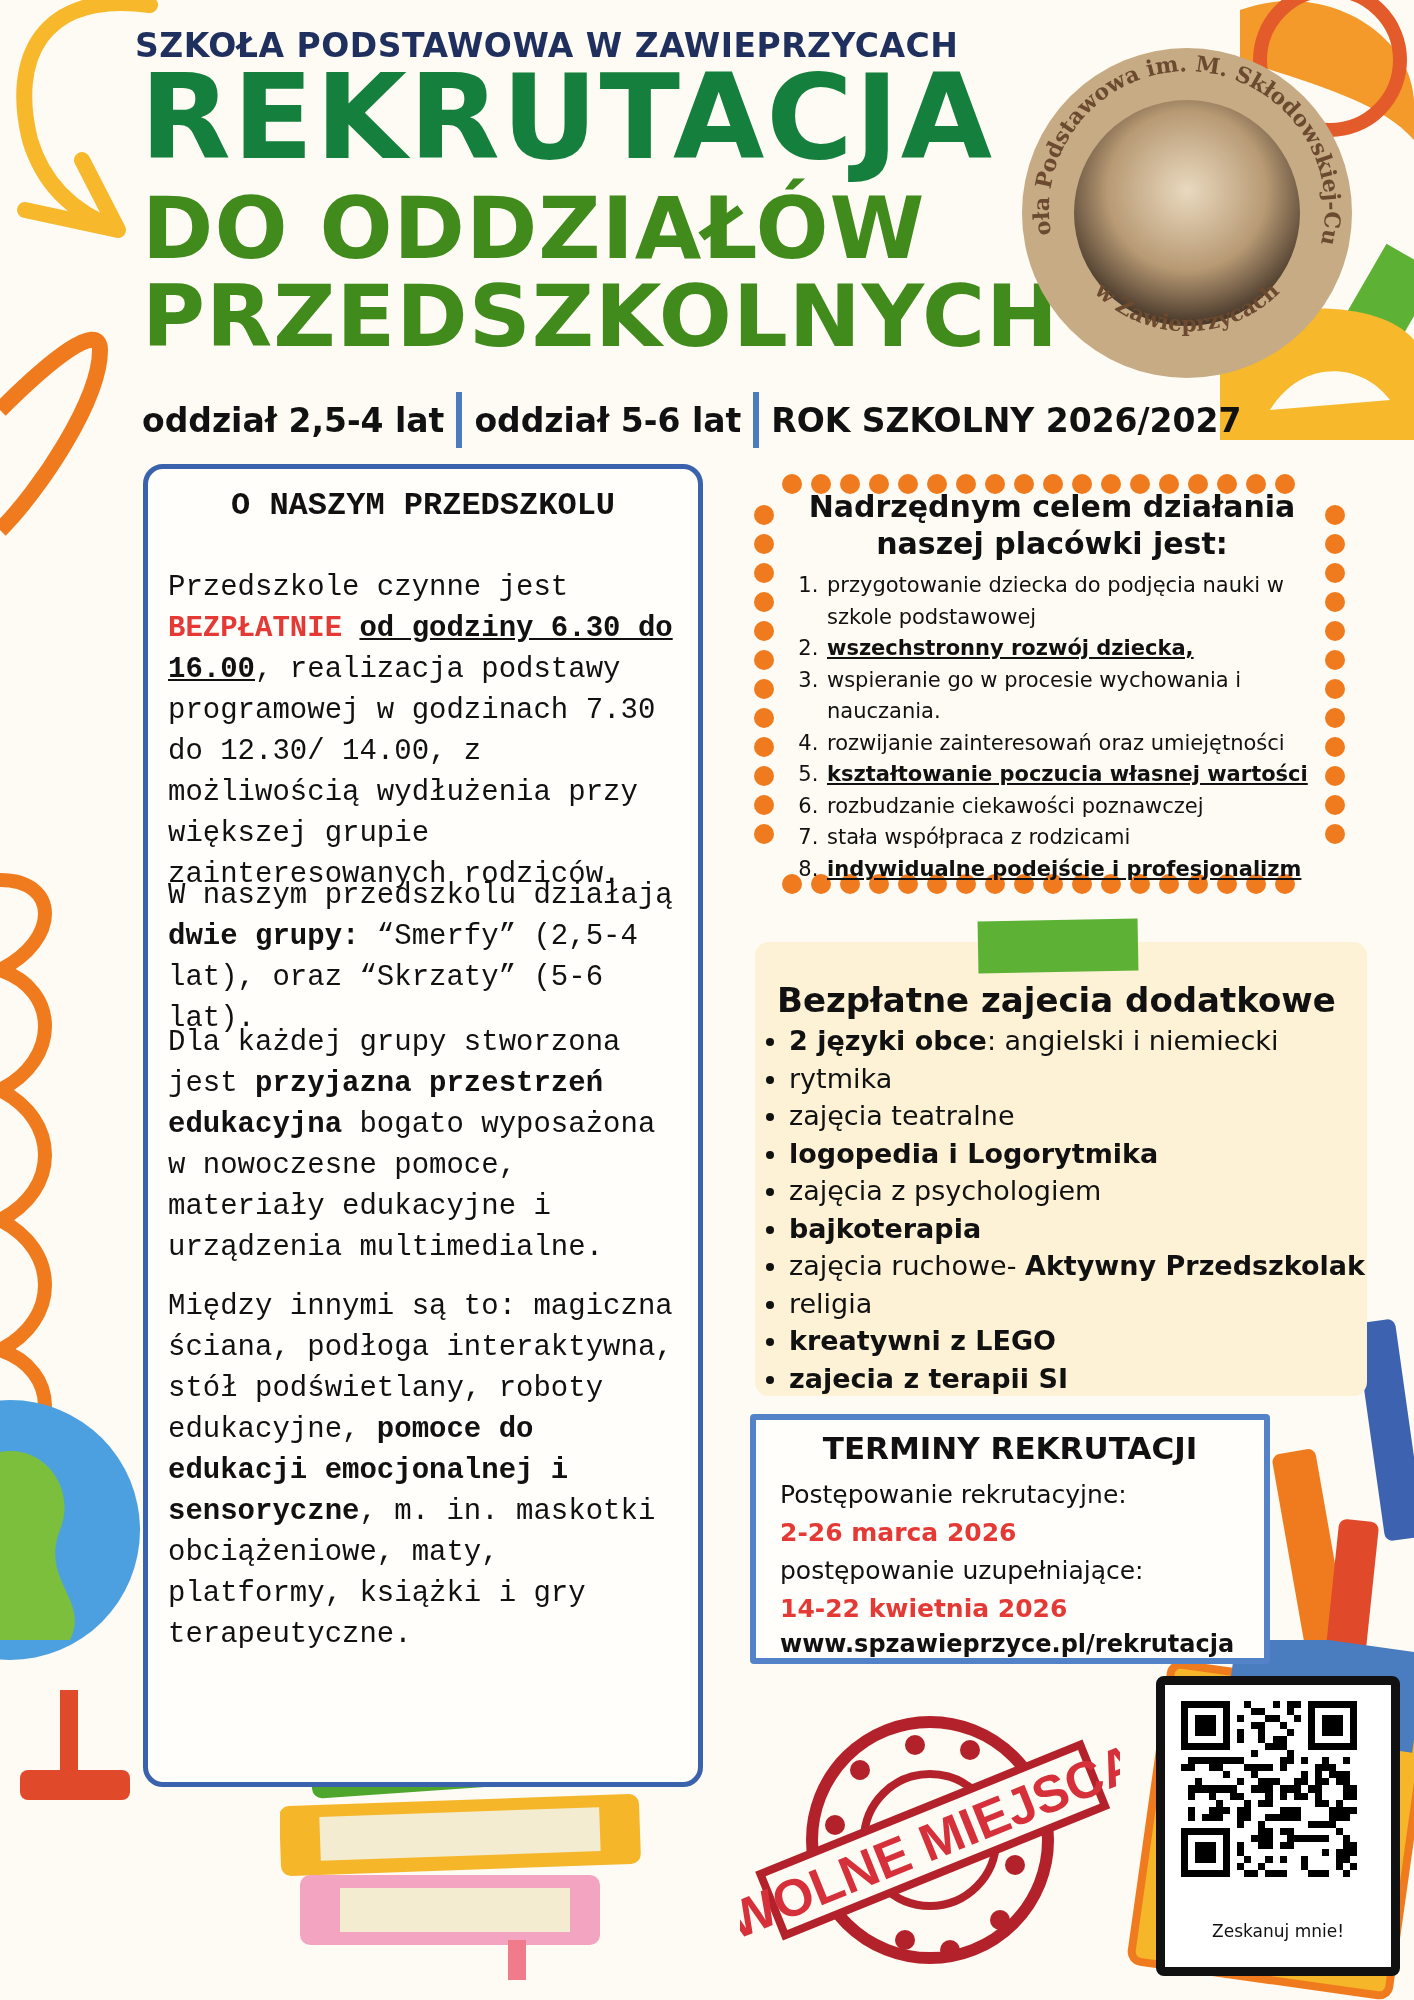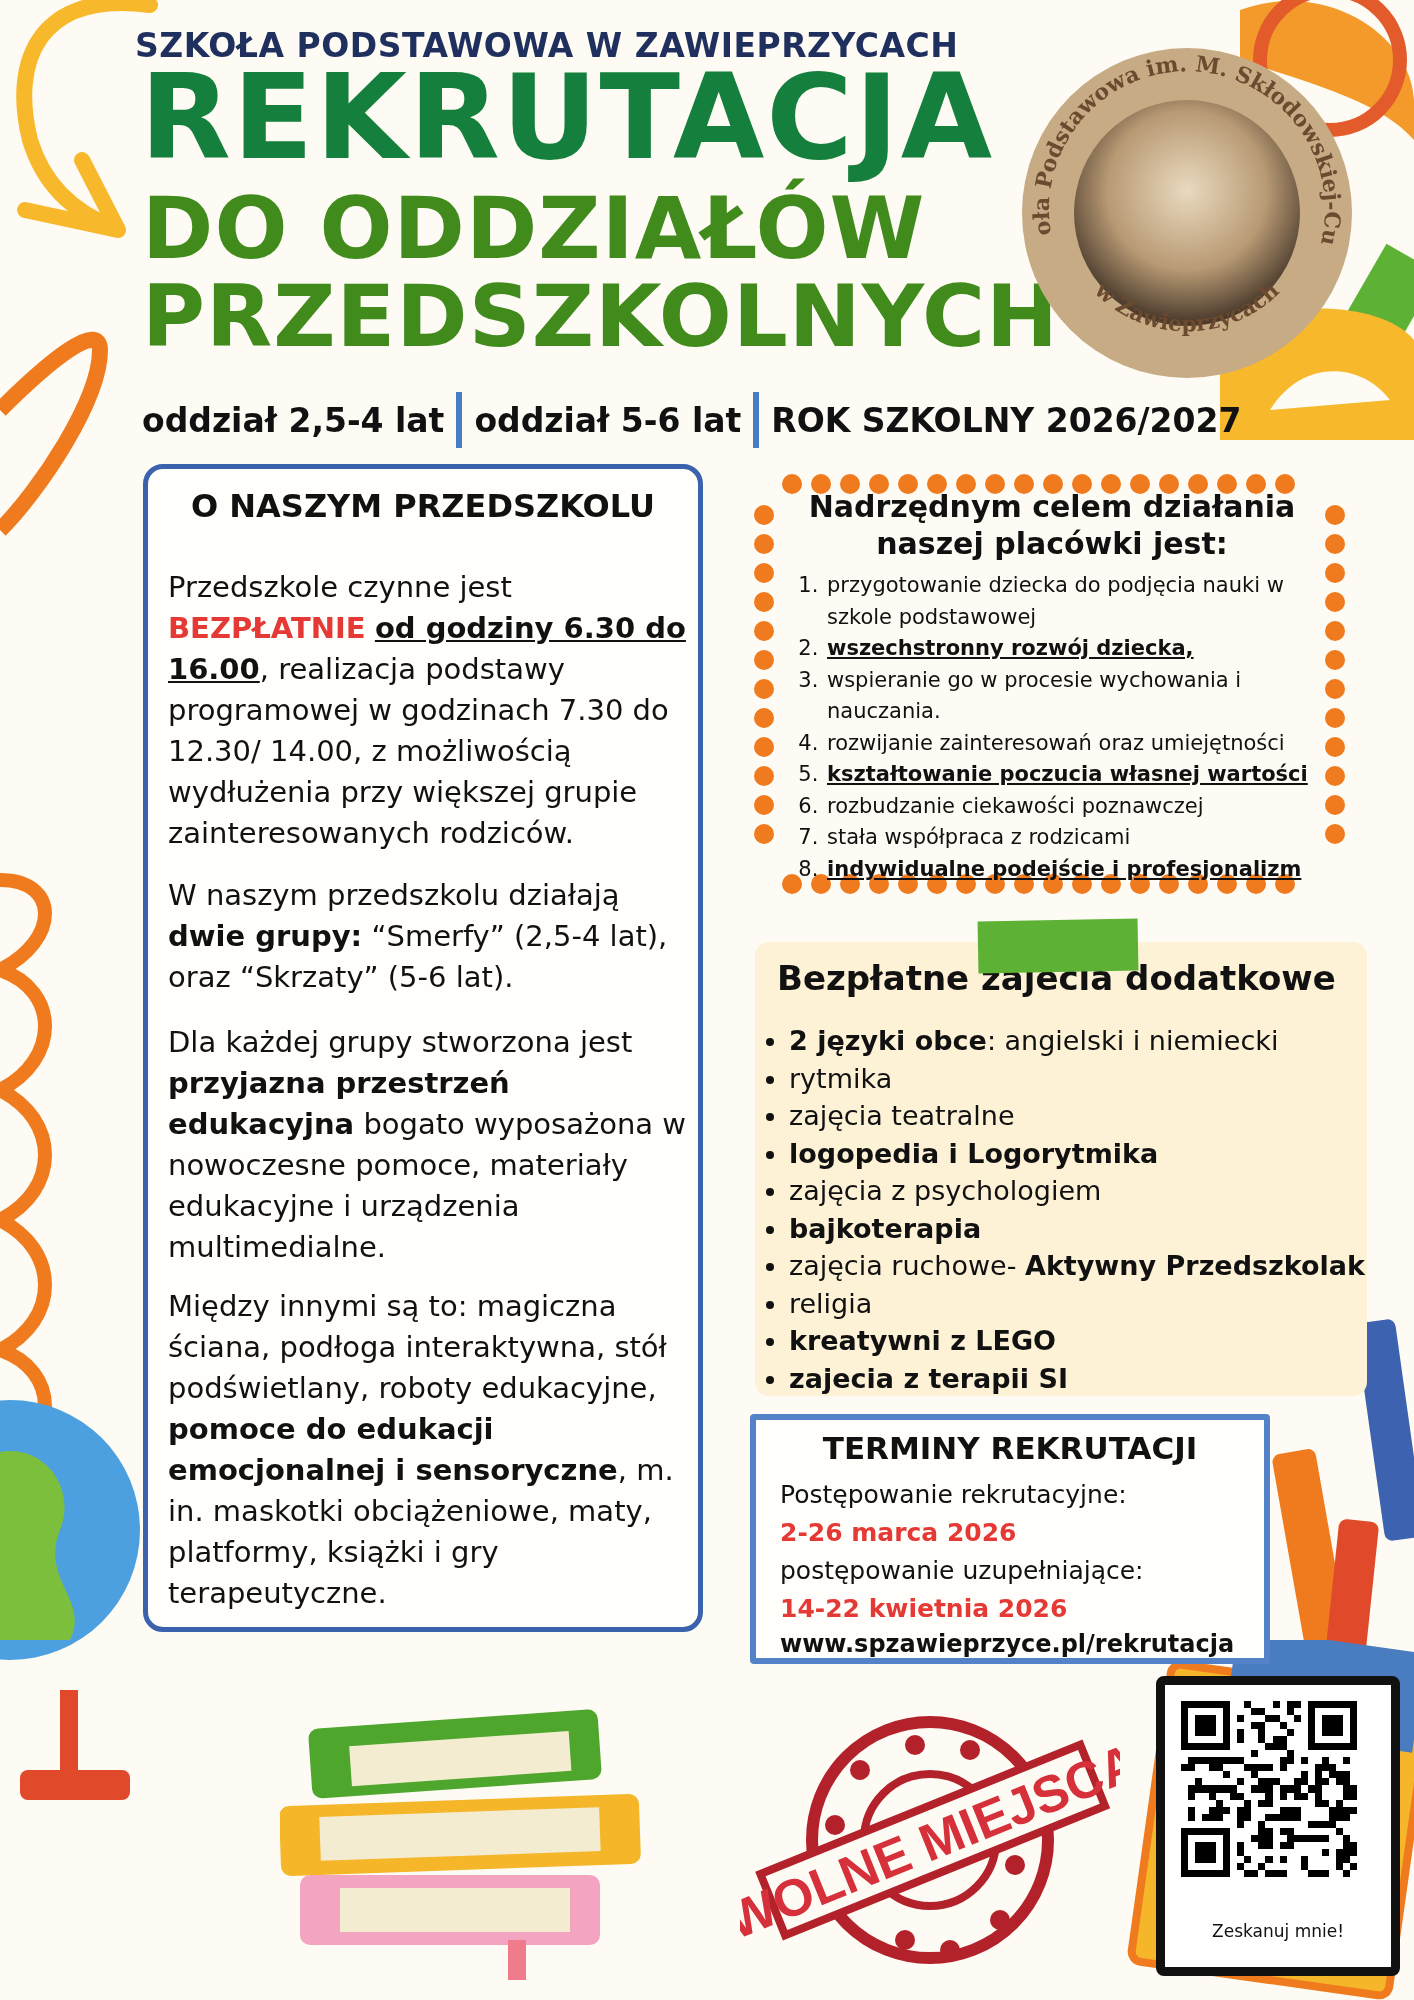--- a/index.html
+++ b/index.html
@@ -11,36 +11,36 @@
     .school { left:135px; top:26px; font-size:33px; font-weight:bold; color:#1f2f5e; letter-spacing:0.5px; }
     .title1 { left:140px; top:58px; font-size:118px; font-weight:bold; color:#15803d; letter-spacing:2px; line-height:1; }
     .title2 { left:142px; top:185px; font-size:86px; font-weight:bold; color:#418a1c; line-height:1.02; letter-spacing:1px; }
     .subline { left:142px; top:392px; font-size:33px; font-weight:bold; display:flex; align-items:center; }
     .subline .sep { display:inline-block; width:6px; height:56px; background:#4a7cc0; margin:0 12px; }
     
     .logo { left:1022px; top:48px; width:330px; height:330px; border-radius:50%; background:#c6ab85; }
     .logo-photo { position:absolute; left:52px; top:52px; width:226px; height:226px; border-radius:50%; background:radial-gradient(circle at 50% 40%, #e9d9bf 0%, #b89a74 45%, #4a3a2c 75%, #2a2018 100%); }
     .logo svg { position:absolute; left:0; top:0; }
     
-    .lbox { left:143px; top:464px; width:560px; height:1168px; border:5px solid #3b63ad; border-radius:20px; background:#fffefa; box-sizing:border-box; }
+    .lbox { left:143px; top:464px; width:560px; height:1323px; border:5px solid #3b63ad; border-radius:20px; background:#fffefa; box-sizing:border-box;font-family:Liberation Mono, monospace; }
     .lbox h2 { margin:18px 0 0 0; text-align:center; font-size:32px; font-weight:bold; }
     .lbox .p { position:absolute; left:20px; width:520px; font-size:29px; line-height:41px; }
     .bold { font-weight:bold; }
     .red { color:#e53935; font-weight:bold; }
     .ul { text-decoration:underline; font-weight:bold; }
     
     .gbox { left:752px; top:470px; width:595px; height:430px; }
     .gbox svg { position:absolute; left:0; top:0; }
     .gbox h3 { position:absolute; left:30px; width:540px; top:18px; margin:0; text-align:center; font-size:30px; line-height:37px; font-weight:bold; }
     .gbox ol { position:absolute; left:45px; top:100px; width:520px; margin:0; padding:0 0 0 28px; font-size:21px; line-height:31.5px; }
     .gbox ol li { padding-left:2px; }
     
     .ebox { left:755px; top:942px; width:612px; height:454px; background:#fdf1d6; border-radius:14px; }
     .tape { left:978px; top:920px; width:160px; height:52px; background:#5db236; transform:rotate(-1deg); }
-    .ebox h3 { position:absolute; left:22px; top:16px; margin:0; font-size:34px; font-weight:bold; }
+    .ebox h3 { position:absolute; left:22px; top:38px; margin:0; font-size:34px; font-weight:bold; }
     .ebox ul { position:absolute; left:6px; top:80px; margin:0; padding:0 0 0 28px; font-size:27px; line-height:37.5px; }
     
     .tbox { left:750px; top:1414px; width:520px; height:250px; border:6px solid #5482c9; border-radius:4px; background:#fffefa; box-sizing:border-box; }
     .tbox h3 { margin:10px 0 0 0; text-align:center; font-size:31px; font-weight:bold; }
     .tbox .line { position:absolute; left:24px; font-size:25px; }
     
     .qr { left:1156px; top:1676px; width:244px; height:300px; background:#fff; border:9px solid #111; border-radius:8px; box-sizing:border-box; }
     .qr .code { position:absolute; left:16px; top:16px; width:176px; height:176px; }
     .qr .cap { position:absolute; left:0; width:100%; top:236px; text-align:center; font-size:17px; }
     

